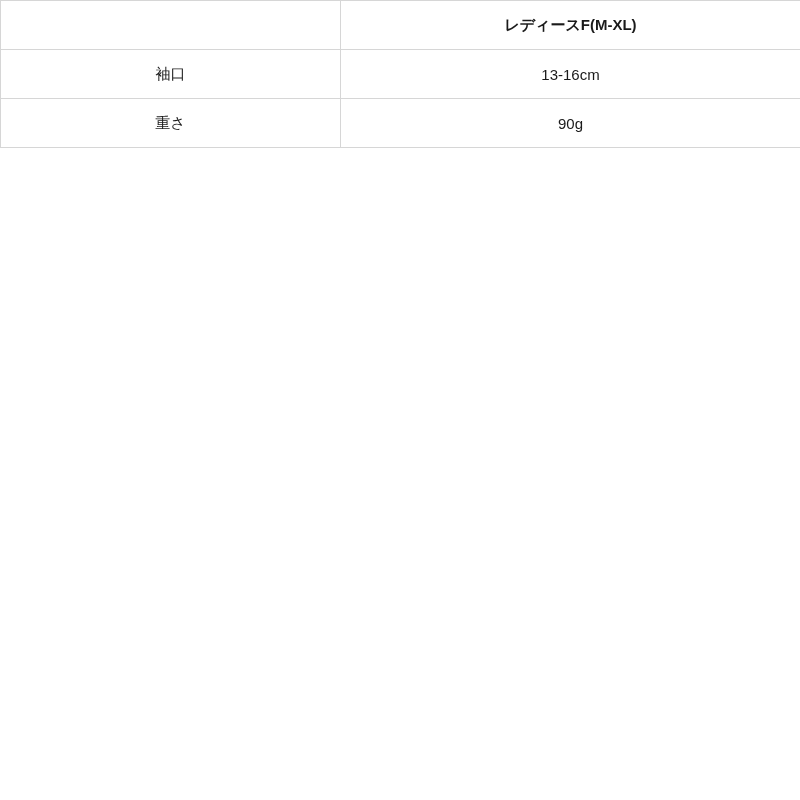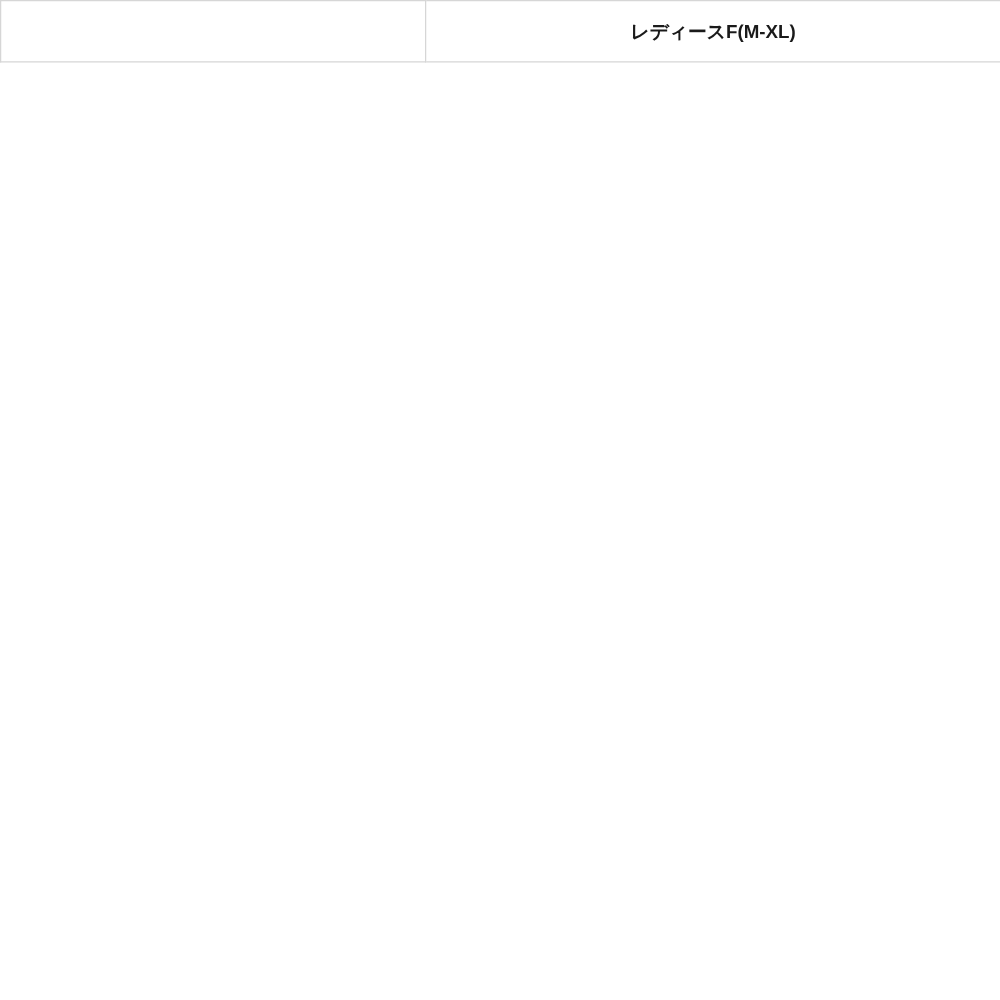--- a/index.html
+++ b/index.html
@@ -59,16 +59,24 @@
 </head>
 <body>
 
 <div class="page">
   <table class="size-table">
     <tbody>
       <tr class="header-row">
         <td class="col-label corner-cell"></td>
         <td class="col-value">レディースF(M-XL)</td>
       </tr>
+      <tr>
+        <td class="col-label">袖口</td>
+        <td class="col-value">13-16cm</td>
+      </tr>
+      <tr>
+        <td class="col-label">重さ</td>
+        <td class="col-value">90g</td>
+      </tr>
     </tbody>
   </table>
   <div class="blank-area"></div>
 </div>
 
 </body></html>

